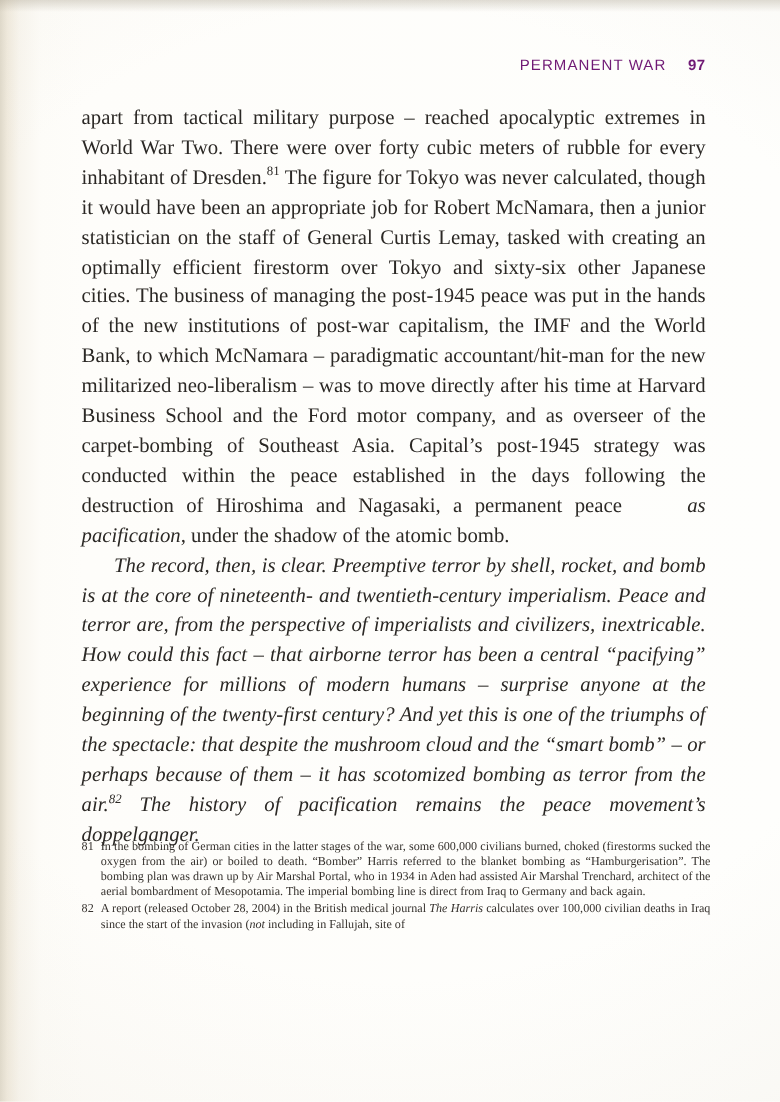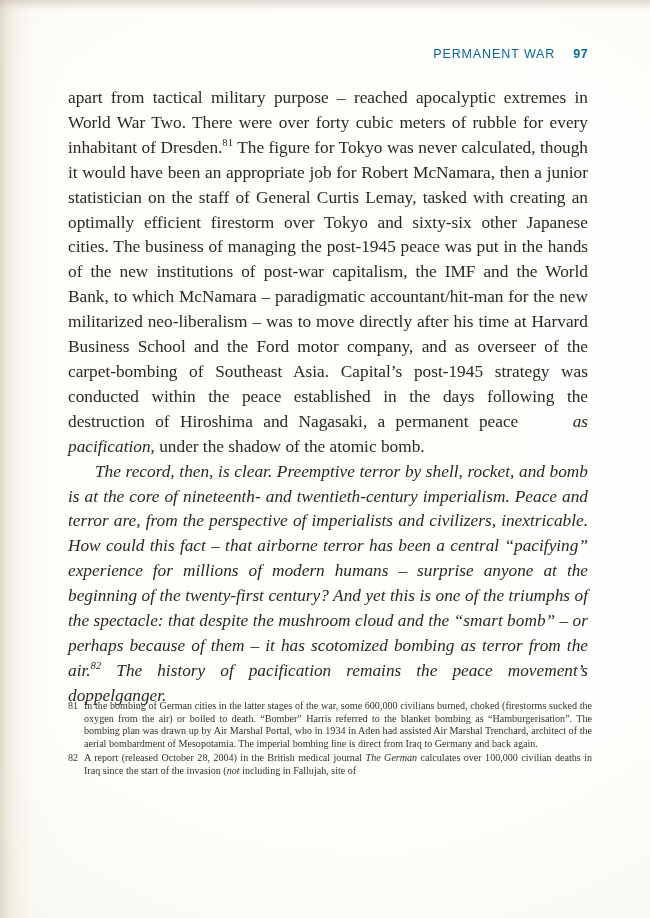--- a/index.html
+++ b/index.html
@@ -59,21 +59,21 @@
   
   .running-head {
     position: absolute;
     top: 47px;
     left: 52px;
     right: 62px;
     text-align: right;
     font-family: "Liberation Sans", "DejaVu Sans", sans-serif;
     font-size: 12.5px;
     letter-spacing: 0.9px;
-    color: #0369a1;
+    color: #701a75;
     white-space: nowrap;
   }
   .running-head .rh-title { }
   .running-head .rh-folio {
     margin-left: 18px;
     font-weight: 600;
     letter-spacing: 0.4px;
   }
 
   
@@ -154,17 +154,17 @@
       <p class="body-para indented">The record, then, is clear. Preemptive terror by shell, rocket, and bomb is at the core of nineteenth- and twentieth-century imperialism. Peace and terror are, from the perspective of imperialists and civilizers, inextricable. How could this fact – that airborne terror has been a central “pacifying” experience for millions of modern humans – surprise anyone at the beginning of the twenty-first century? And yet this is one of the triumphs of the spectacle: that despite the mushroom cloud and the “smart bomb” – or perhaps because of them – it has scotomized bombing as terror from the air.<sup class="fn-ref">82</sup> The history of pacification remains the peace movement’s doppelganger.</p>
     </div>
 
   <div class="footnotes">
       <div class="footnote">
         <div class="footnote-number">81</div>
         <div class="footnote-text">In the bombing of German cities in the latter stages of the war, some 600,000 civilians burned, choked (firestorms sucked the oxygen from the air) or boiled to death. “Bomber” Harris referred to the blanket bombing as “Hamburgerisation”. The bombing plan was drawn up by Air Marshal Portal, who in 1934 in Aden had assisted Air Marshal Trenchard, architect of the aerial bombardment of Mesopotamia. The imperial bombing line is direct from Iraq to Germany and back again.</div>
       </div>
       <div class="footnote">
         <div class="footnote-number">82</div>
-        <div class="footnote-text">A report (released October 28, 2004) in the British medical journal <em>The German</em> calculates over 100,000 civilian deaths in Iraq since the start of the invasion (<em>not</em> including in Fallujah, site of</div>
+        <div class="footnote-text">A report (released October 28, 2004) in the British medical journal <em>The Harris</em> calculates over 100,000 civilian deaths in Iraq since the start of the invasion (<em>not</em> including in Fallujah, site of</div>
       </div>
     </div>
 
 </div>
 
 </body></html>

